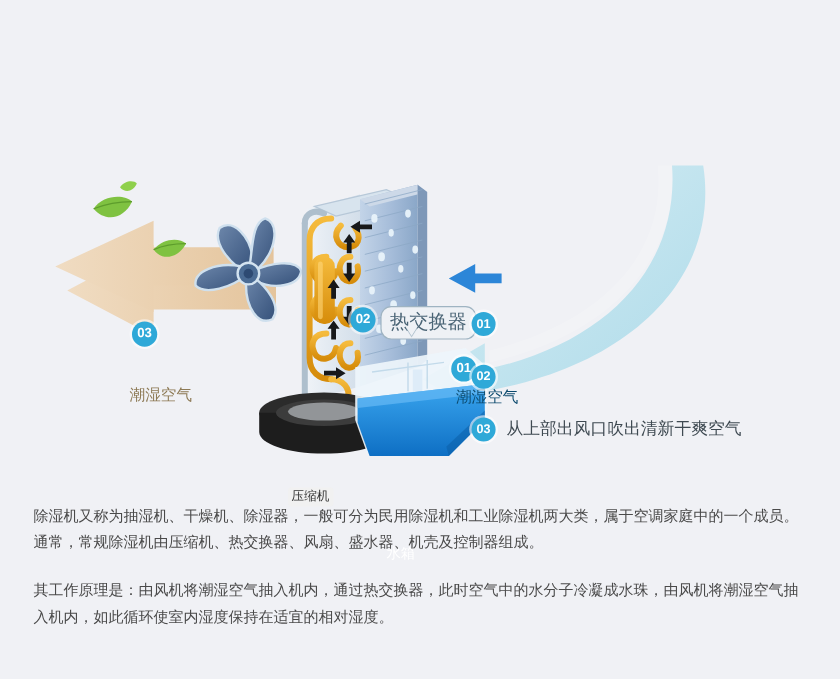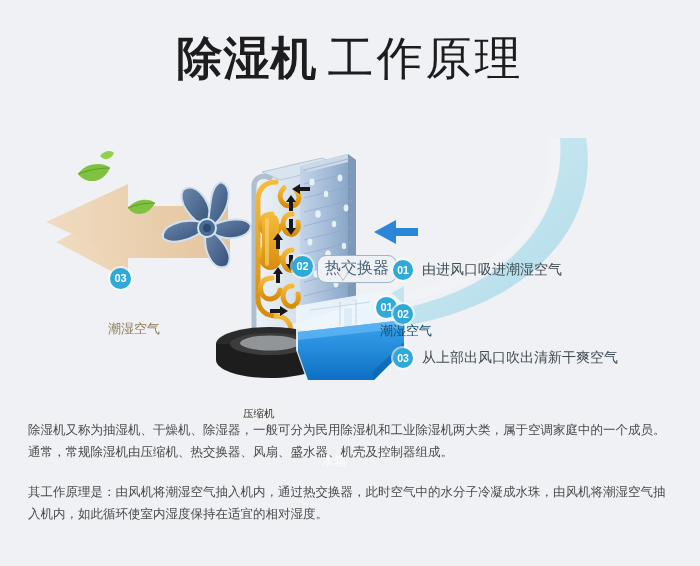--- a/index.html
+++ b/index.html
@@ -184,23 +184,20 @@
     margin: 0 0 18px 0;
     font-family: "DejaVu Sans", sans-serif;
     text-align: left;
   }
 </style>
 </head>
 <body>
 
 <div id="page">
 
-  <div id="title-area">
-    <span class="title-main">除湿机</span><span class="title-sub">工作原理</span>
-  </div>
 
   <div id="illustration">
     <svg width="700" height="290" viewBox="0 0 700 290" xmlns="http://www.w3.org/2000/svg">
       <defs>
         <linearGradient id="gradHumid" x1="0" y1="0" x2="1" y2="1">
           <stop offset="0%" stop-color="#d7eef5"></stop>
           <stop offset="100%" stop-color="#a9d9e8"></stop>
         </linearGradient>
         <linearGradient id="gradDry" x1="1" y1="0" x2="0" y2="0">
           <stop offset="0%" stop-color="#e4c49c"></stop>
@@ -368,21 +365,20 @@
     <div class="badge" id="badge-01">01</div>
     <div class="diagram-label" id="label-humid-air">潮湿空气</div>
 
     <div id="label-compressor">压缩机</div>
     <div id="label-water-tank">水箱</div>
   </div>
 
   <div id="bullet-list">
     <div class="bullet-row">
       <span class="bullet-badge">01</span>
-      <span class="bullet-text">由进风口吸进潮湿空气</span>
     </div>
     <div class="bullet-row">
       <span class="bullet-badge">02</span>
     </div>
     <div class="bullet-row">
       <span class="bullet-badge">03</span>
       <span class="bullet-text">从上部出风口吹出清新干爽空气</span>
     </div>
   </div>
 

